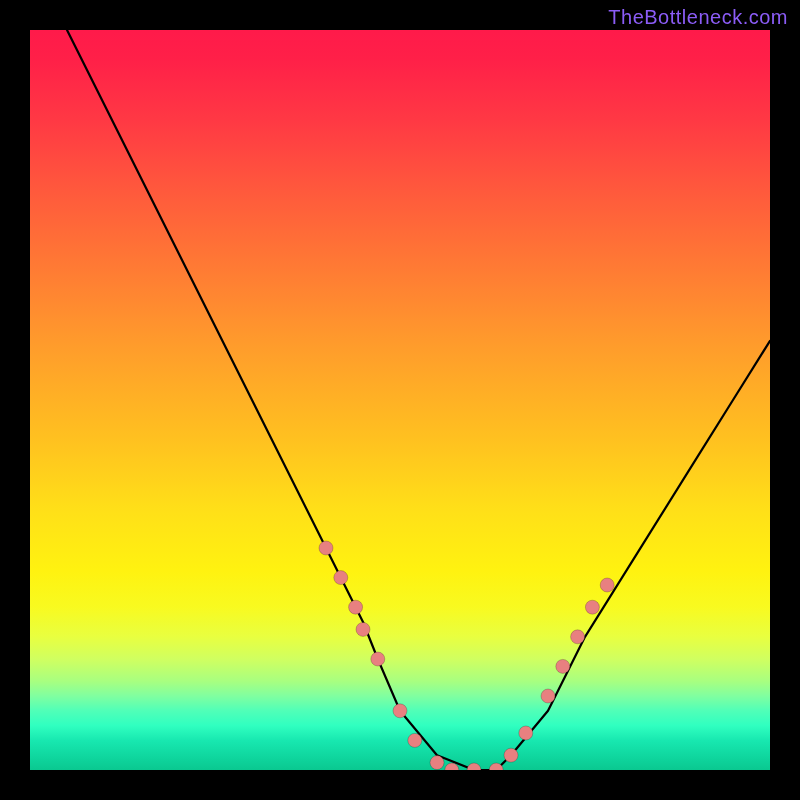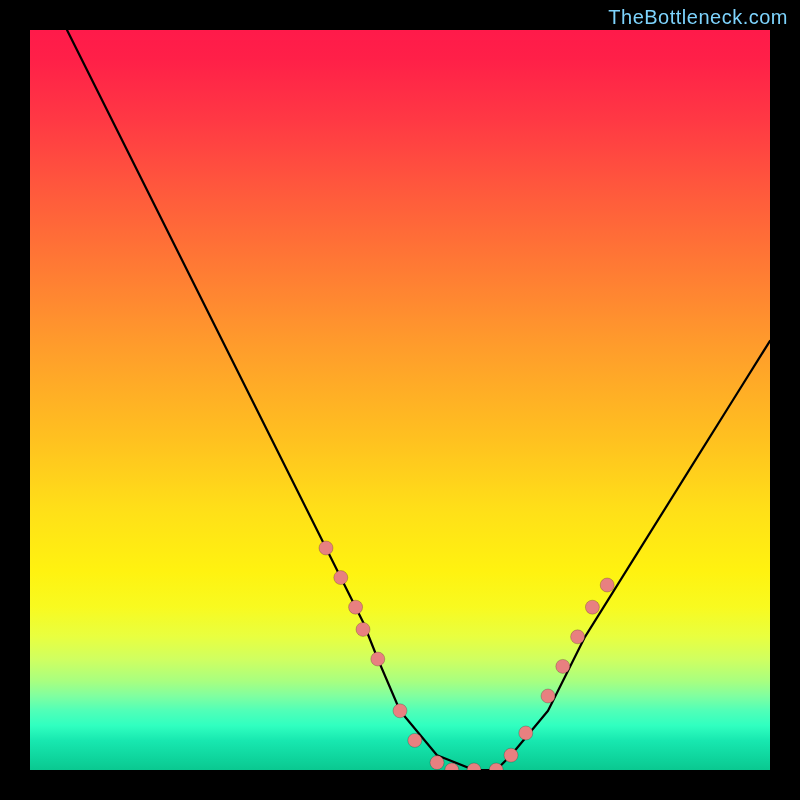--- a/index.html
+++ b/index.html
@@ -8,21 +8,21 @@
     height: 800px;
     background: #000;
     position: relative;
     overflow: hidden;
     font-family: Arial, sans-serif;
   }
   .watermark {
     position: absolute;
     top: 6px;
     right: 12px;
-    color: #7dd3fc;
+    color: #8b5cf6;
     font-size: 20px;
     font-weight: 500;
     z-index: 10;
     letter-spacing: 0.5px;
   }
   .plot-area {
     position: absolute;
     left: 30px;
     top: 30px;
     width: 740px;

